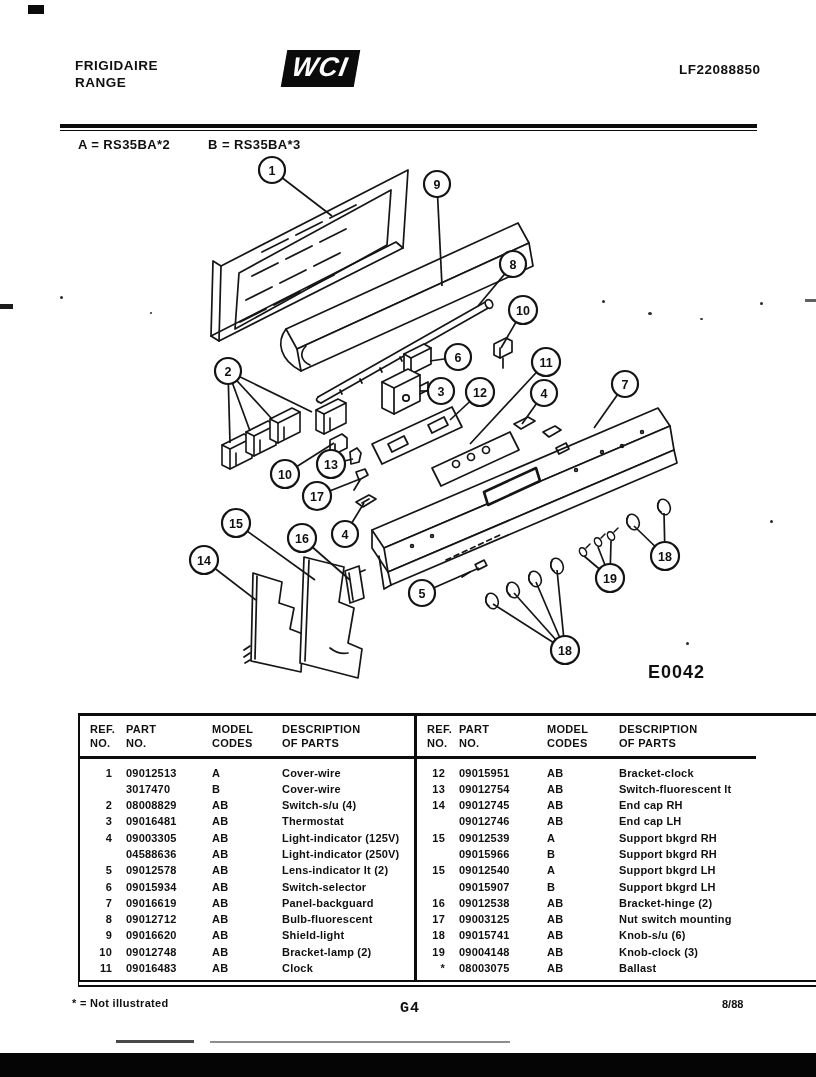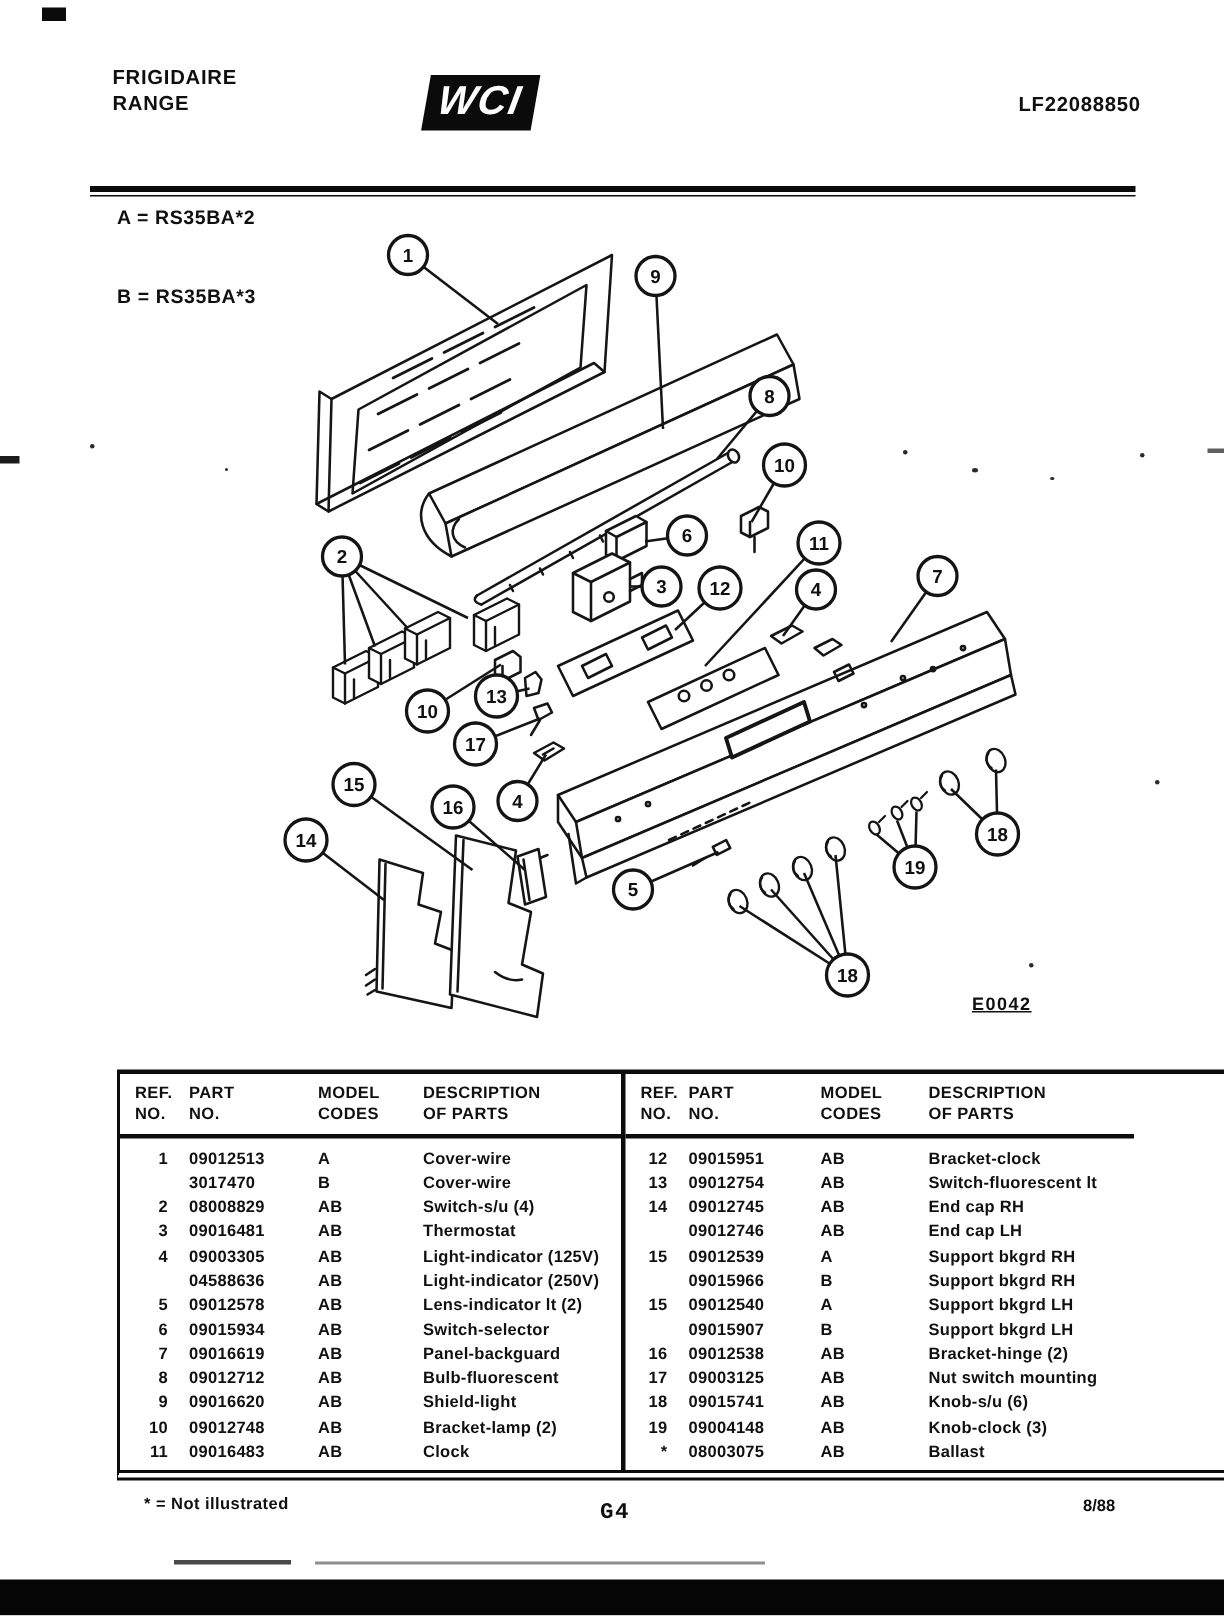--- a/index.html
+++ b/index.html
@@ -1,50 +1,50 @@
 <!DOCTYPE html>
 <html><head>
 <meta charset="utf-8">
 <style>
   html,body{margin:0;padding:0;background:#e8e8e8;}
   .page{position:relative;width:816px;height:1077px;background:#ffffff;overflow:hidden;
         font-family:"Liberation Sans",sans-serif;color:#101010;font-weight:bold;}
   .abs{position:absolute;}
   
-  .brand{left:75px;top:44px;font-size:13.5px;line-height:1.25;letter-spacing:.5px;}
+  .brand{left:75px;top:58px;font-size:13.5px;line-height:1.25;letter-spacing:.5px;}
   .logo-wrap{left:284px;top:50px;display:flex;align-items:center;}
   .logo-mark{background:#0b0b0b;color:#fff;font-style:italic;font-size:27px;
              padding:2px 10px 4px 8px;transform:skewX(-10deg);letter-spacing:1px;}
   .catalog-title{margin-left:10px;font-size:15px;letter-spacing:1.6px;}
   .doc-number{left:679px;top:62px;font-size:13.5px;letter-spacing:.5px;}
   .top-rule{left:60px;top:124px;width:697px;height:0;border-top:4px solid #0c0c0c;}
   .top-rule2{left:60px;top:130px;width:697px;height:0;border-top:1.5px solid #0c0c0c;}
-  .models{left:78px;top:137px;font-size:13px;letter-spacing:.4px;display:flex;gap:38px;flex-direction:column;}
+  .models{left:78px;top:137px;font-size:13px;letter-spacing:.4px;display:flex;gap:38px;}
   
   #diagram{left:0;top:0;width:816px;height:1077px;pointer-events:none;}
-  .figure-code{left:648px;top:662px;font-size:12px;letter-spacing:1px;text-decoration:underline;}
+  .figure-code{left:648px;top:662px;font-size:18px;letter-spacing:1px;}
   
   .parts-table{left:78px;top:713px;width:780px;height:274px;
                border-top:3px solid #0c0c0c;border-left:2.5px solid #0c0c0c;
                border-right:2.5px solid #0c0c0c;border-bottom:7px double #0c0c0c;
                box-sizing:border-box;}
   .tdivider{position:absolute;left:334px;top:0;bottom:0;width:2.5px;background:#0c0c0c;}
   .thalf{position:absolute;top:0;bottom:0;}
   .thalf.lft{left:0;width:334px;}
   .thalf.rgt{left:337px;width:339px;}
   .thead{display:grid;padding:7px 0 5px 10px;border-bottom:3px solid #0c0c0c;
          font-size:11px;line-height:1.25;letter-spacing:.3px;}
   .thalf.lft .thead,.thalf.lft .trow{grid-template-columns:36px 86px 70px 1fr;}
   .thalf.rgt .thead,.thalf.rgt .trow{grid-template-columns:32px 88px 72px 1fr;}
   .tbody{padding-top:6px;}
   .trow{display:grid;font-size:11px;line-height:16.3px;letter-spacing:.2px;padding-left:10px;}
   .c-ref{text-align:right;padding-right:14px;}
   .thead .c-ref{text-align:left;padding-right:0;}
   
-  .foot-note{left:72px;top:997px;font-size:11px;letter-spacing:.3px;margin-left:24px;}
+  .foot-note{left:72px;top:997px;font-size:11px;letter-spacing:.3px;}
   .page-code{left:400px;top:1000px;font-size:15px;letter-spacing:1px;font-family:Liberation Mono, monospace;}
   .date-code{left:722px;top:998px;font-size:11px;}
   .bottom-bar{left:0;top:1053px;width:816px;height:24px;background:#050505;}
   .blob{background:#0b0b0b;}
   .speck{background:#2a2a2a;border-radius:50%;}
   .scan-dash{background:#1c1c1c;}
 </style>
 </head>
 <body>
 

